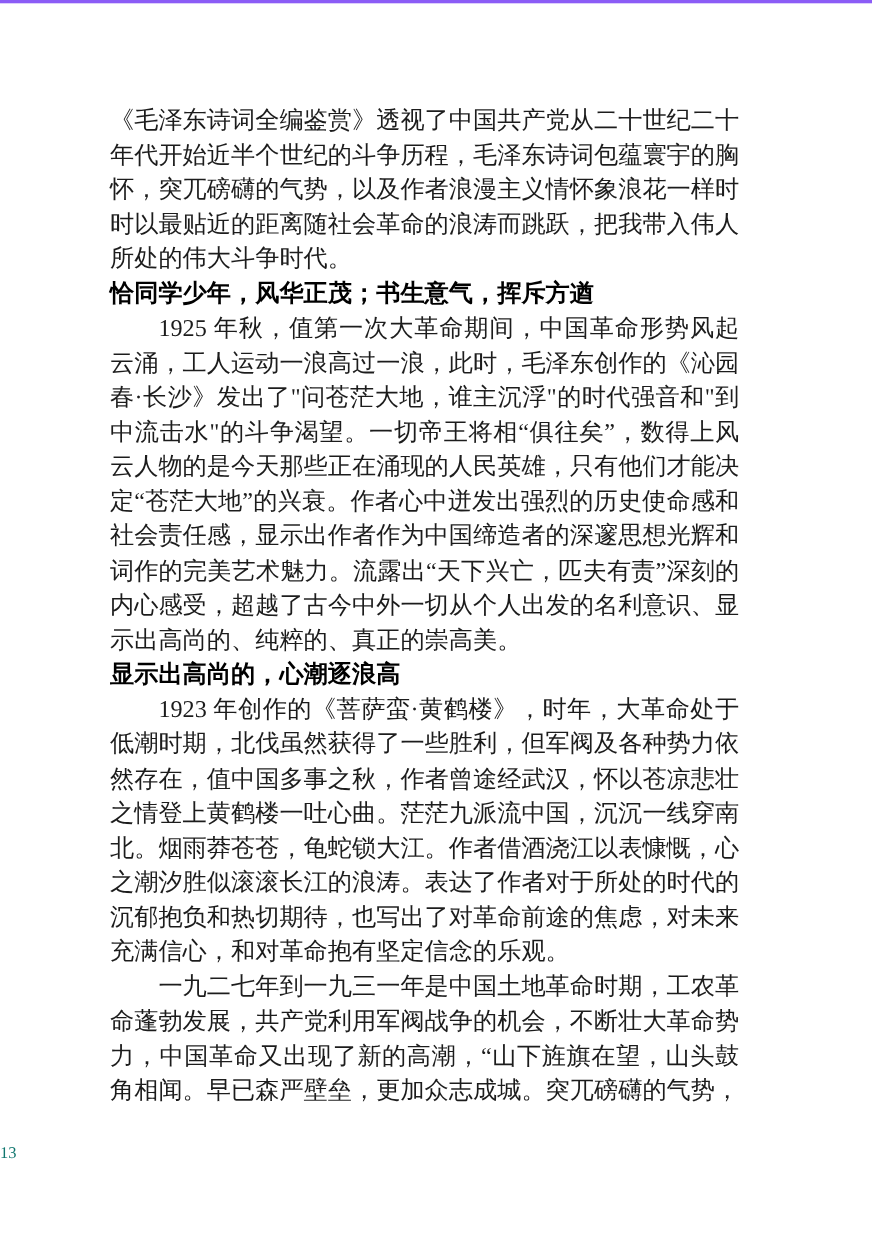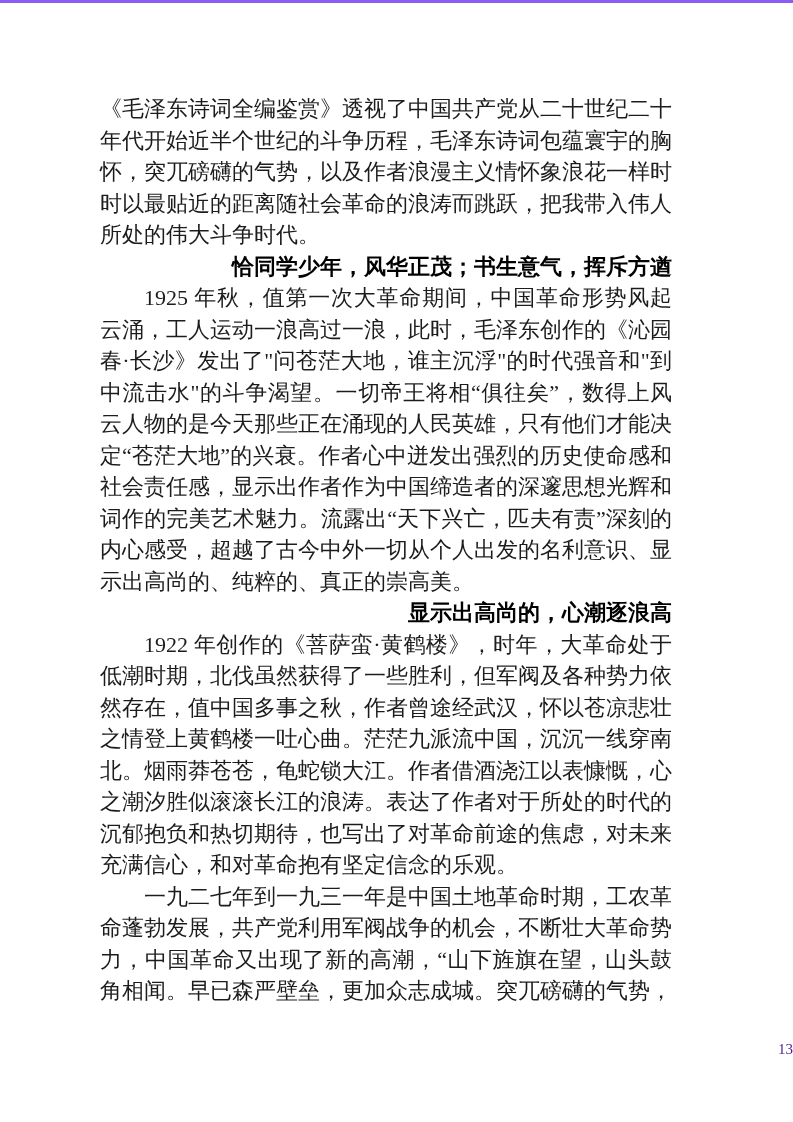--- a/index.html
+++ b/index.html
@@ -35,42 +35,42 @@
   }
   .para.no-indent {
     text-indent: 0;
   }
   .heading {
     margin: 0;
     padding: 0;
     font-size: 22px;
     line-height: 31.5px;
     font-weight: bold;
-    text-align: right;
+    text-align: left;
     text-indent: 0;
     color: #000000;
   }
   .page-number {
     position: absolute;
     left: 0;
     top: 1036px;
     width: 100%;
-    text-align: right;
+    text-align: left;
     font-size: 15px;
     line-height: 20px;
-    color: #4c1d95;
+    color: #0f766e;
     font-family: "Liberation Serif", "DejaVu Serif", serif;
   }
 </style>
 </head>
 <body>
 
 <div class="page">
   <div class="text-area">
     <p class="para no-indent">《毛泽东诗词全编鉴赏》透视了中国共产党从二十世纪二十年代开始近半个世纪的斗争历程，毛泽东诗词包蕴寰宇的胸怀，突兀磅礴的气势，以及作者浪漫主义情怀象浪花一样时时以最贴近的距离随社会革命的浪涛而跳跃，把我带入伟人所处的伟大斗争时代。</p>
     <h2 class="heading">恰同学少年，风华正茂；书生意气，挥斥方遒</h2>
     <p class="para">1925 年秋，值第一次大革命期间，中国革命形势风起云涌，工人运动一浪高过一浪，此时，毛泽东创作的《沁园春·长沙》发出了"问苍茫大地，谁主沉浮"的时代强音和"到中流击水"的斗争渴望。一切帝王将相“俱往矣”，数得上风云人物的是今天那些正在涌现的人民英雄，只有他们才能决定“苍茫大地”的兴衰。作者心中迸发出强烈的历史使命感和社会责任感，显示出作者作为中国缔造者的深邃思想光辉和词作的完美艺术魅力。流露出“天下兴亡，匹夫有责”深刻的内心感受，超越了古今中外一切从个人出发的名利意识、显示出高尚的、纯粹的、真正的崇高美。</p>
     <h2 class="heading">显示出高尚的，心潮逐浪高</h2>
-    <p class="para">1922 年创作的《菩萨蛮·黄鹤楼》，时年，大革命处于低潮时期，北伐虽然获得了一些胜利，但军阀及各种势力依然存在，值中国多事之秋，作者曾途经武汉，怀以苍凉悲壮之情登上黄鹤楼一吐心曲。茫茫九派流中国，沉沉一线穿南北。烟雨莽苍苍，龟蛇锁大江。作者借酒浇江以表慷慨，心之潮汐胜似滚滚长江的浪涛。表达了作者对于所处的时代的沉郁抱负和热切期待，也写出了对革命前途的焦虑，对未来充满信心，和对革命抱有坚定信念的乐观。</p>
+    <p class="para">1923 年创作的《菩萨蛮·黄鹤楼》，时年，大革命处于低潮时期，北伐虽然获得了一些胜利，但军阀及各种势力依然存在，值中国多事之秋，作者曾途经武汉，怀以苍凉悲壮之情登上黄鹤楼一吐心曲。茫茫九派流中国，沉沉一线穿南北。烟雨莽苍苍，龟蛇锁大江。作者借酒浇江以表慷慨，心之潮汐胜似滚滚长江的浪涛。表达了作者对于所处的时代的沉郁抱负和热切期待，也写出了对革命前途的焦虑，对未来充满信心，和对革命抱有坚定信念的乐观。</p>
     <p class="para">一九二七年到一九三一年是中国土地革命时期，工农革命蓬勃发展，共产党利用军阀战争的机会，不断壮大革命势力，中国革命又出现了新的高潮，“山下旌旗在望，山头鼓角相闻。早已森严壁垒，更加众志成城。突兀磅礴的气势，</p>
   </div>
   <div class="page-number">13</div>
 </div>
 
 </body></html>

